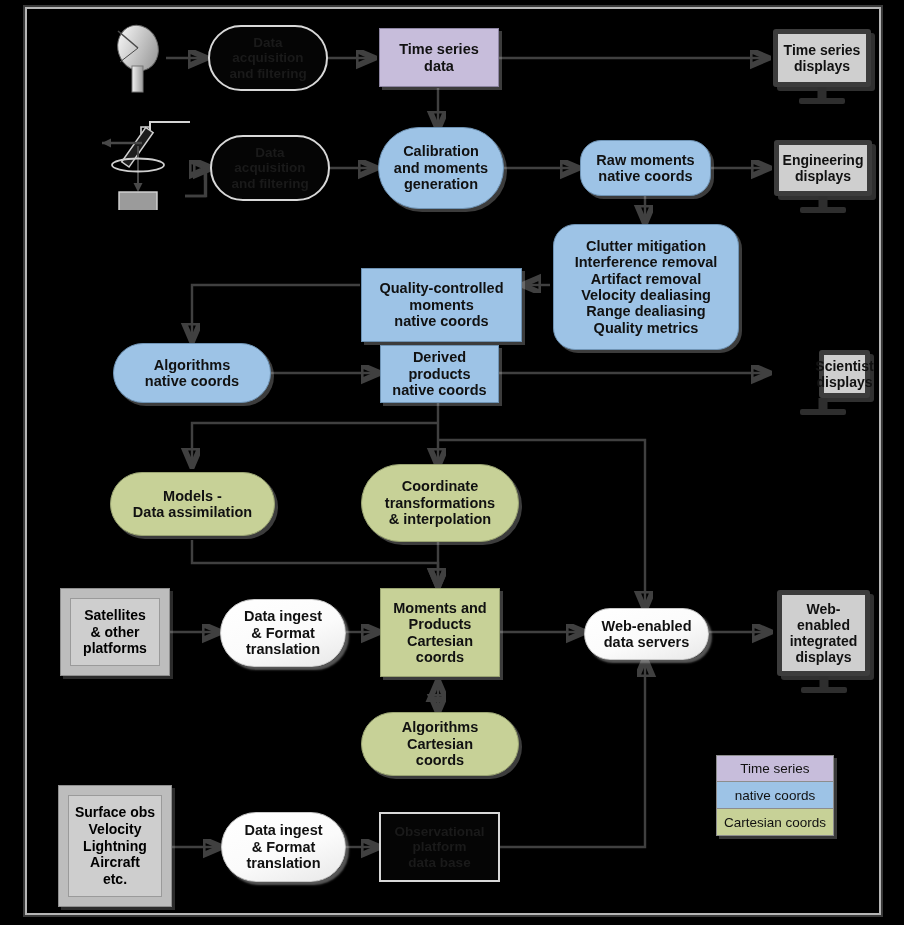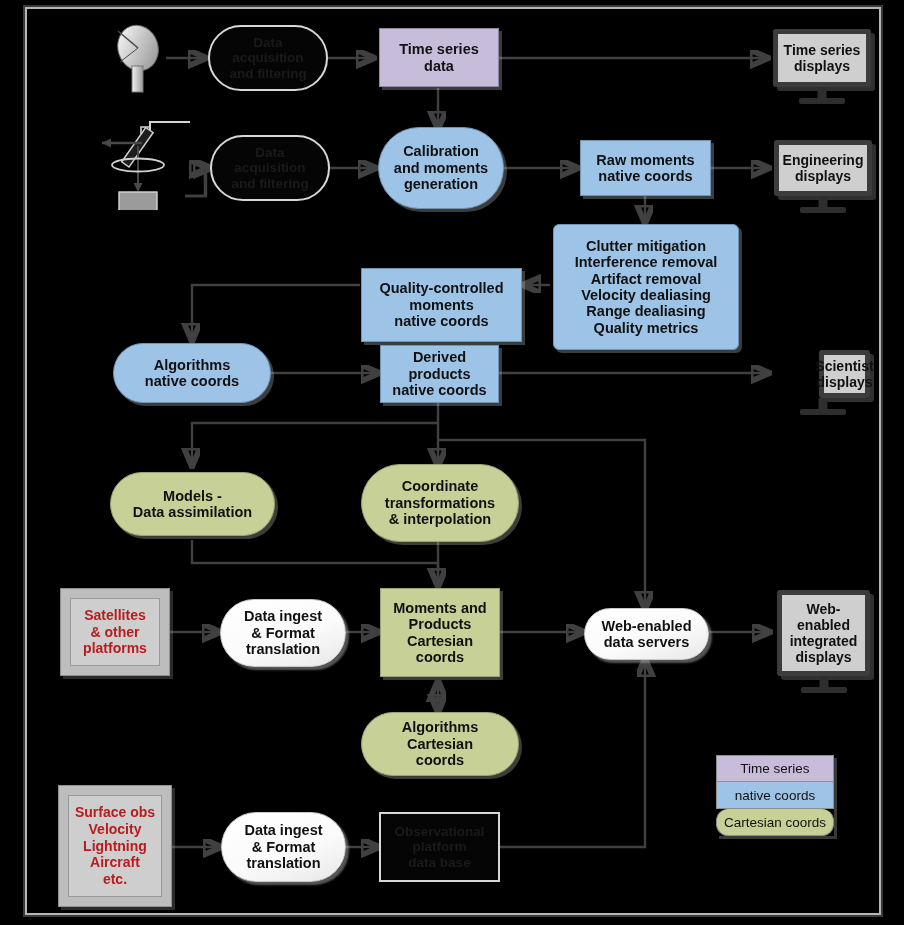--- a/index.html
+++ b/index.html
@@ -12,41 +12,41 @@
   .node span{display:block;width:100%;}
 
   
   .purple{background:#c7bddb;border:1px solid #8e86a3;color:#111;box-shadow:3px 3px 0 rgba(200,200,200,.30);}
   .blue{background:#9dc3e6;border:1px solid #6f93b4;color:#111;box-shadow:3px 3px 0 rgba(200,200,200,.30);}
   .green{background:#c7d197;border:1px solid #9aa472;color:#111;box-shadow:3px 3px 0 rgba(200,200,200,.30);}
   .whiteoval{background:linear-gradient(160deg,#ffffff 0%,#fbfbfb 55%,#e8e8e8 100%);border:1px solid #c8c8c8;color:#111;box-shadow:3px 3px 2px rgba(190,190,190,.45);}
   .darkbox{background:#050505;border:2px solid #d8d8d8;color:#1a1a1a;}
 
   .round{border-radius:999px;}
-  .rounded{border-radius:6px;}
+  .rounded{border-radius:22px;}
 
   
   .monitor{position:absolute;z-index:4;}
   .monitor .screen{position:absolute;left:0;top:0;right:0;bottom:0;background:#cfcfcf;border:5px solid #3c3c3c;border-radius:3px;
        display:flex;align-items:center;justify-content:center;text-align:center;font-weight:bold;color:#111;line-height:1.15;
        box-shadow:4px 4px 0 rgba(190,190,190,.25);box-sizing:border-box;}
   .monitor .neck{position:absolute;left:50%;transform:translateX(-50%);bottom:-12px;width:9px;height:12px;background:#2e2e2e;}
   .monitor .base{position:absolute;left:50%;transform:translateX(-50%);bottom:-17px;width:46px;height:6px;background:#2e2e2e;border-radius:2px;}
 
   
   .plateouter{position:absolute;background:#bdbdbd;border:1px solid #8f8f8f;box-shadow:3px 3px 0 rgba(170,170,170,.25);z-index:4;box-sizing:border-box;}
   .plateinner{position:absolute;left:9px;top:9px;right:9px;bottom:9px;background:#cecece;border:1px solid #9a9a9a;
-        display:flex;align-items:center;justify-content:center;text-align:center;font-weight:bold;color:#b91c1c;line-height:1.2;box-sizing:border-box;}
+        display:flex;align-items:center;justify-content:center;text-align:center;font-weight:bold;color:#000000;line-height:1.2;box-sizing:border-box;}
 
   
   #legend{position:absolute;z-index:6;box-shadow:3px 3px 0 rgba(190,190,190,.3);}
   #legend div{box-sizing:border-box;display:flex;align-items:center;justify-content:center;font-size:13.5px;color:#111;height:27px;width:118px;border:1px solid #8d8d8d;}
   #legend .l0{background:#c7bddb;}
   #legend .l1{background:#9dc3e6;border-top:none;}
-  #legend .l2{background:#c7d197;border-top:none;border-radius:12px;}
+  #legend .l2{background:#c7d197;border-top:none;}
 
   
   svg#wires{position:absolute;left:0;top:0;width:904px;height:925px;z-index:2;}
   svg#wires line, svg#wires path, svg#wires polyline{stroke:#404040;stroke-width:2.4;fill:none;}
 
   
   .instr{position:absolute;z-index:5;}
 </style>
 </head>
 <body>
@@ -184,21 +184,21 @@
 acquisition
 and filtering</span>
   </div>
 
   <div class="node round blue" style="left:378px;top:127px;width:126px;height:82px;font-size:14.5px;">
     <span style="white-space:pre-line">Calibration
 and moments
 generation</span>
   </div>
 
-  <div class="node blue" style="left:580px;top:140px;width:131px;height:56px;font-size:14.5px;">
+  <div class="node blue" style="left:580px;top:140px;width:131px;height:56px;font-size:14.5px;border-radius:21px;">
     <span style="white-space:pre-line">Raw moments
 native coords</span>
   </div>
 
   <div class="monitor" style="left:774px;top:140px;width:98px;height:56px;">
     <div class="screen" style="font-size:14px;">
         <span style="white-space:pre-line">Engineering
 displays</span>
       </div>
     <div class="neck"></div>

